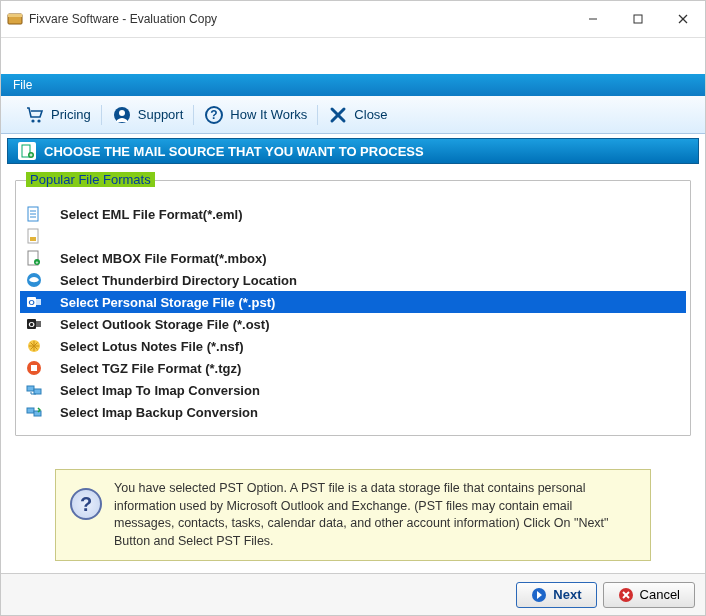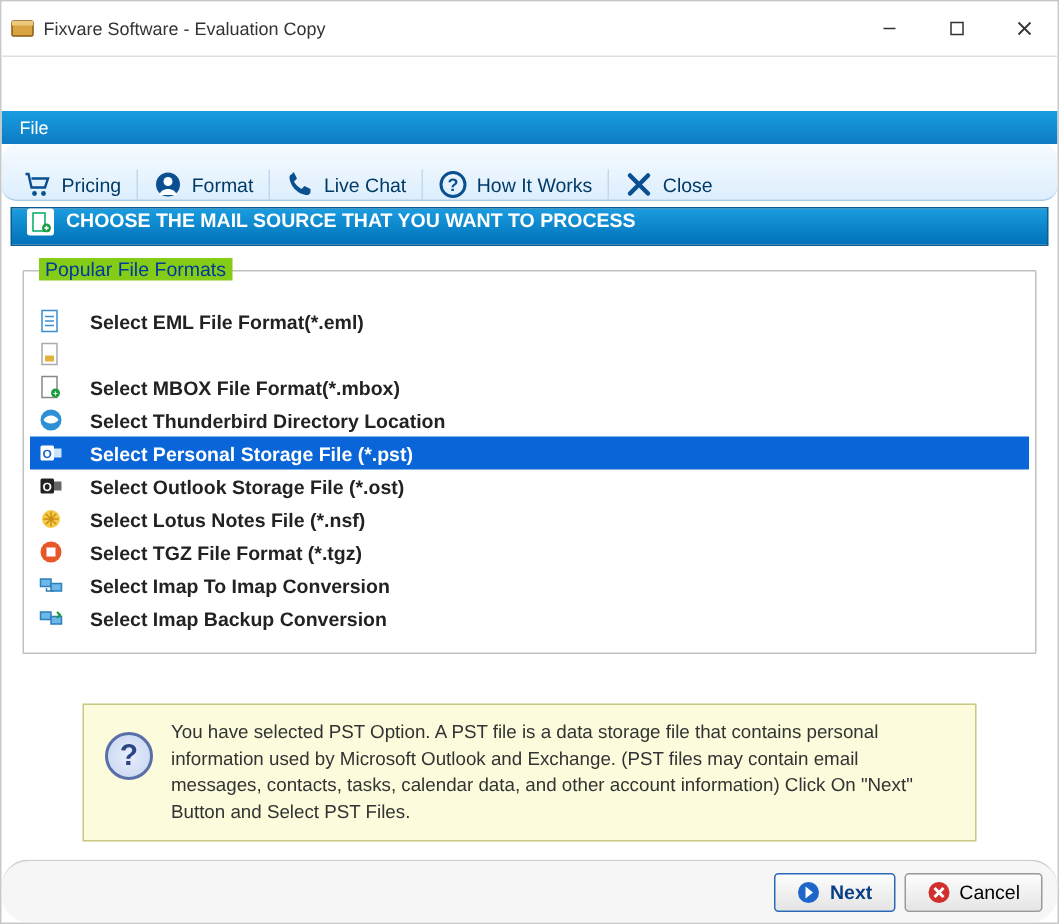--- a/index.html
+++ b/index.html
@@ -46,42 +46,41 @@
     font-size: 12px;
     margin-top: 36px;
   }
   .menu-item { padding: 2px 8px; }
   
   .toolbar {
     height: 38px;
     background: linear-gradient(#f7fbff, #dceefd);
     border-bottom: 1px solid #aac7e4;
     display: flex;
-    align-items: flex-end;
-    padding: 0 4px;
-    border-radius: 10px;
+    align-items: center;
+    padding: 0 14px;
   }
   .tool-btn {
     display: flex; align-items: center;
     padding: 0 10px; gap: 6px;
     border-right: 1px solid #c1d8ee;
     color: #003a66;
     font-weight: 500;
     font-size: 13px;
   }
   .tool-btn:last-child { border-right: none; }
   .tool-icon {
     width: 20px; height: 20px;
     display: inline-flex; align-items: center; justify-content: center;
   }
   
   .header-strip {
     height: 26px;
     background: linear-gradient(#1b9ddf, #0071b8);
-    display: flex; align-items: flex-start;
+    display: flex; align-items: center;
     color: #fff; font-weight: bold;
     padding: 0 10px; gap: 8px;
     font-size: 13px;
     margin: 4px 6px 0 6px;
     border: 1px solid #0a5c93;
   }
   .header-icon {
     width: 18px; height: 18px;
     background: #fff; border-radius: 2px;
     display: inline-flex; align-items: center; justify-content: center;
@@ -143,21 +142,20 @@
     color: #2c4584; font-weight: bold; font-size: 20px;
     margin-top: 8px;
   }
   
   .footer {
     height: 42px;
     border-top: 1px solid #ccc;
     display: flex; align-items: center; justify-content: flex-end;
     gap: 6px; padding: 0 10px;
     background: #f6f6f6;
-    border-radius: 18px;
   }
   .btn {
     display: flex; align-items: center; gap: 6px;
     padding: 4px 14px;
     border: 1px solid #9a9a9a;
     border-radius: 3px;
     background: linear-gradient(#fdfdfd, #e4e4e4);
     font-size: 13px;
   }
   .btn.primary {
@@ -218,29 +216,21 @@
     <span>Pricing</span>
   </div>
   <div class="tool-btn">
     <span class="tool-icon">
       <svg width="20" height="20" viewBox="0 0 20 20">
           <circle cx="10" cy="10" r="8" fill="#0a4f8f"></circle>
           <circle cx="10" cy="8" r="3" fill="#fff"></circle>
           <path d="M4 17c1-3 4-4 6-4s5 1 6 4" fill="#fff"></path>
         </svg>
     </span>
-    <span>Format</span>
-  </div>
-  <div class="tool-btn">
-    <span class="tool-icon">
-      <svg width="20" height="20" viewBox="0 0 20 20">
-          <path d="M5 3c-1 0-2 1-2 2 0 6 6 12 12 12 1 0 2-1 2-2v-2l-4-2-2 2c-2-1-4-3-5-5l2-2-2-4H5z" fill="#0a4f8f"></path>
-        </svg>
-    </span>
-    <span>Live Chat</span>
+    <span>Support</span>
   </div>
   <div class="tool-btn">
     <span class="tool-icon">
       <svg width="20" height="20" viewBox="0 0 20 20">
           <circle cx="10" cy="10" r="8" fill="none" stroke="#0a4f8f" stroke-width="2"></circle>
           <text x="10" y="14" text-anchor="middle" font-size="12" font-weight="bold" fill="#0a4f8f">?</text>
         </svg>
     </span>
     <span>How It Works</span>
   </div>

